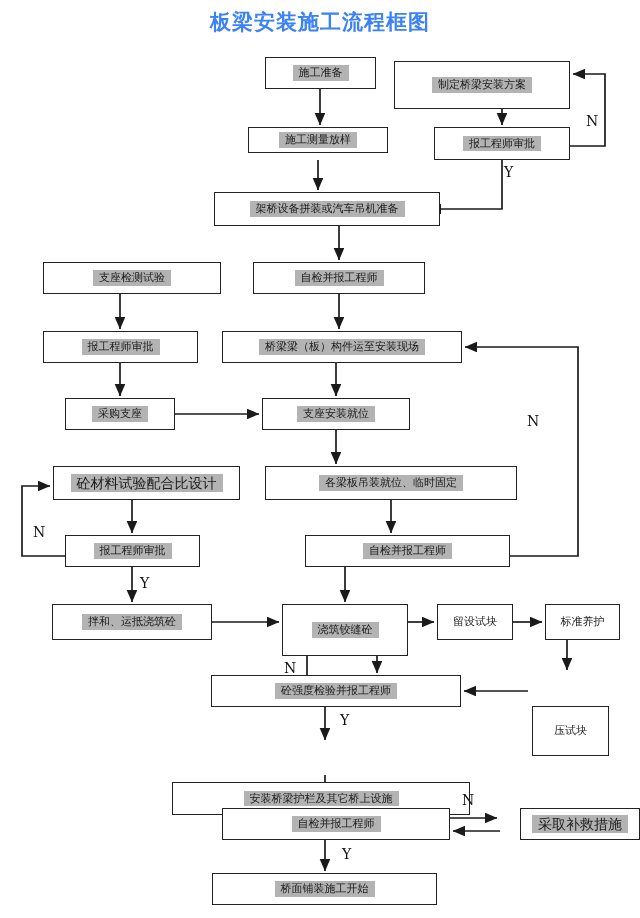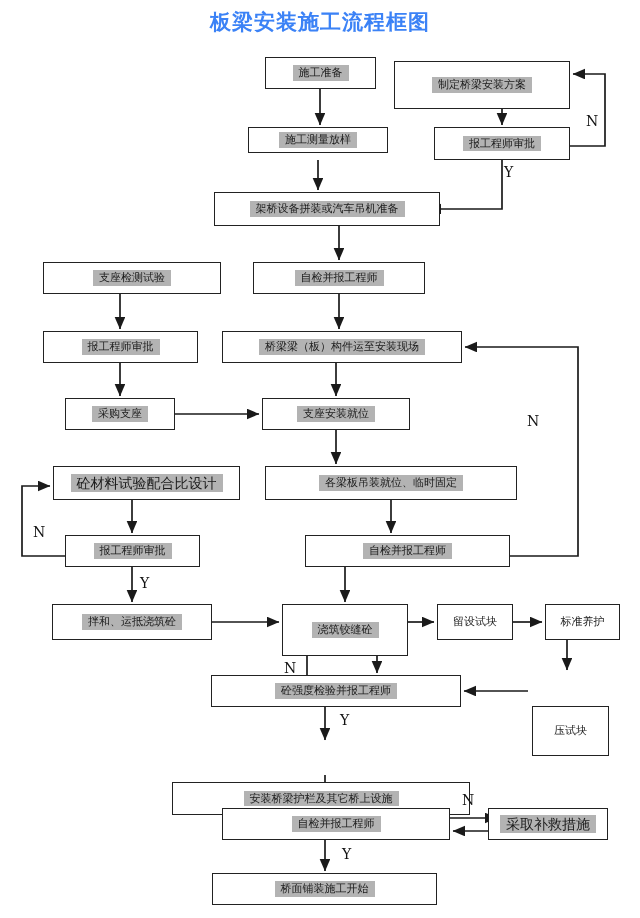--- a/index.html
+++ b/index.html
@@ -156,21 +156,21 @@
     </div>
   <div class="node plain" style="left:532px;top:672px;width:77px;height:50px;margin-top:34px;">
     <span class="fill">压试块</span>
     </div>
   <div class="node" style="left:172px;top:782px;width:298px;height:33px;">
     <span class="fill">安装桥梁护栏及其它桥上设施</span>
     </div>
   <div class="node" style="left:222px;top:808px;width:228px;height:32px;">
     <span class="fill">自检并报工程师</span>
     </div>
-  <div class="node" style="left:488px;top:808px;width:120px;height:32px;">
+  <div class="node" style="left:520px;top:808px;width:120px;height:32px;">
     <span class="fill" style="font-size:14px;">采取补救措施</span>
     </div>
   <div class="node" style="left:212px;top:873px;width:225px;height:32px;">
     <span class="fill">桥面铺装施工开始</span>
     </div>
 
   <div class="lbl" style="left:586px;top:113px;">N</div>
   <div class="lbl" style="left:504px;top:164px;">Y</div>
   <div class="lbl" style="left:527px;top:413px;">N</div>
   <div class="lbl" style="left:33px;top:524px;">N</div>

